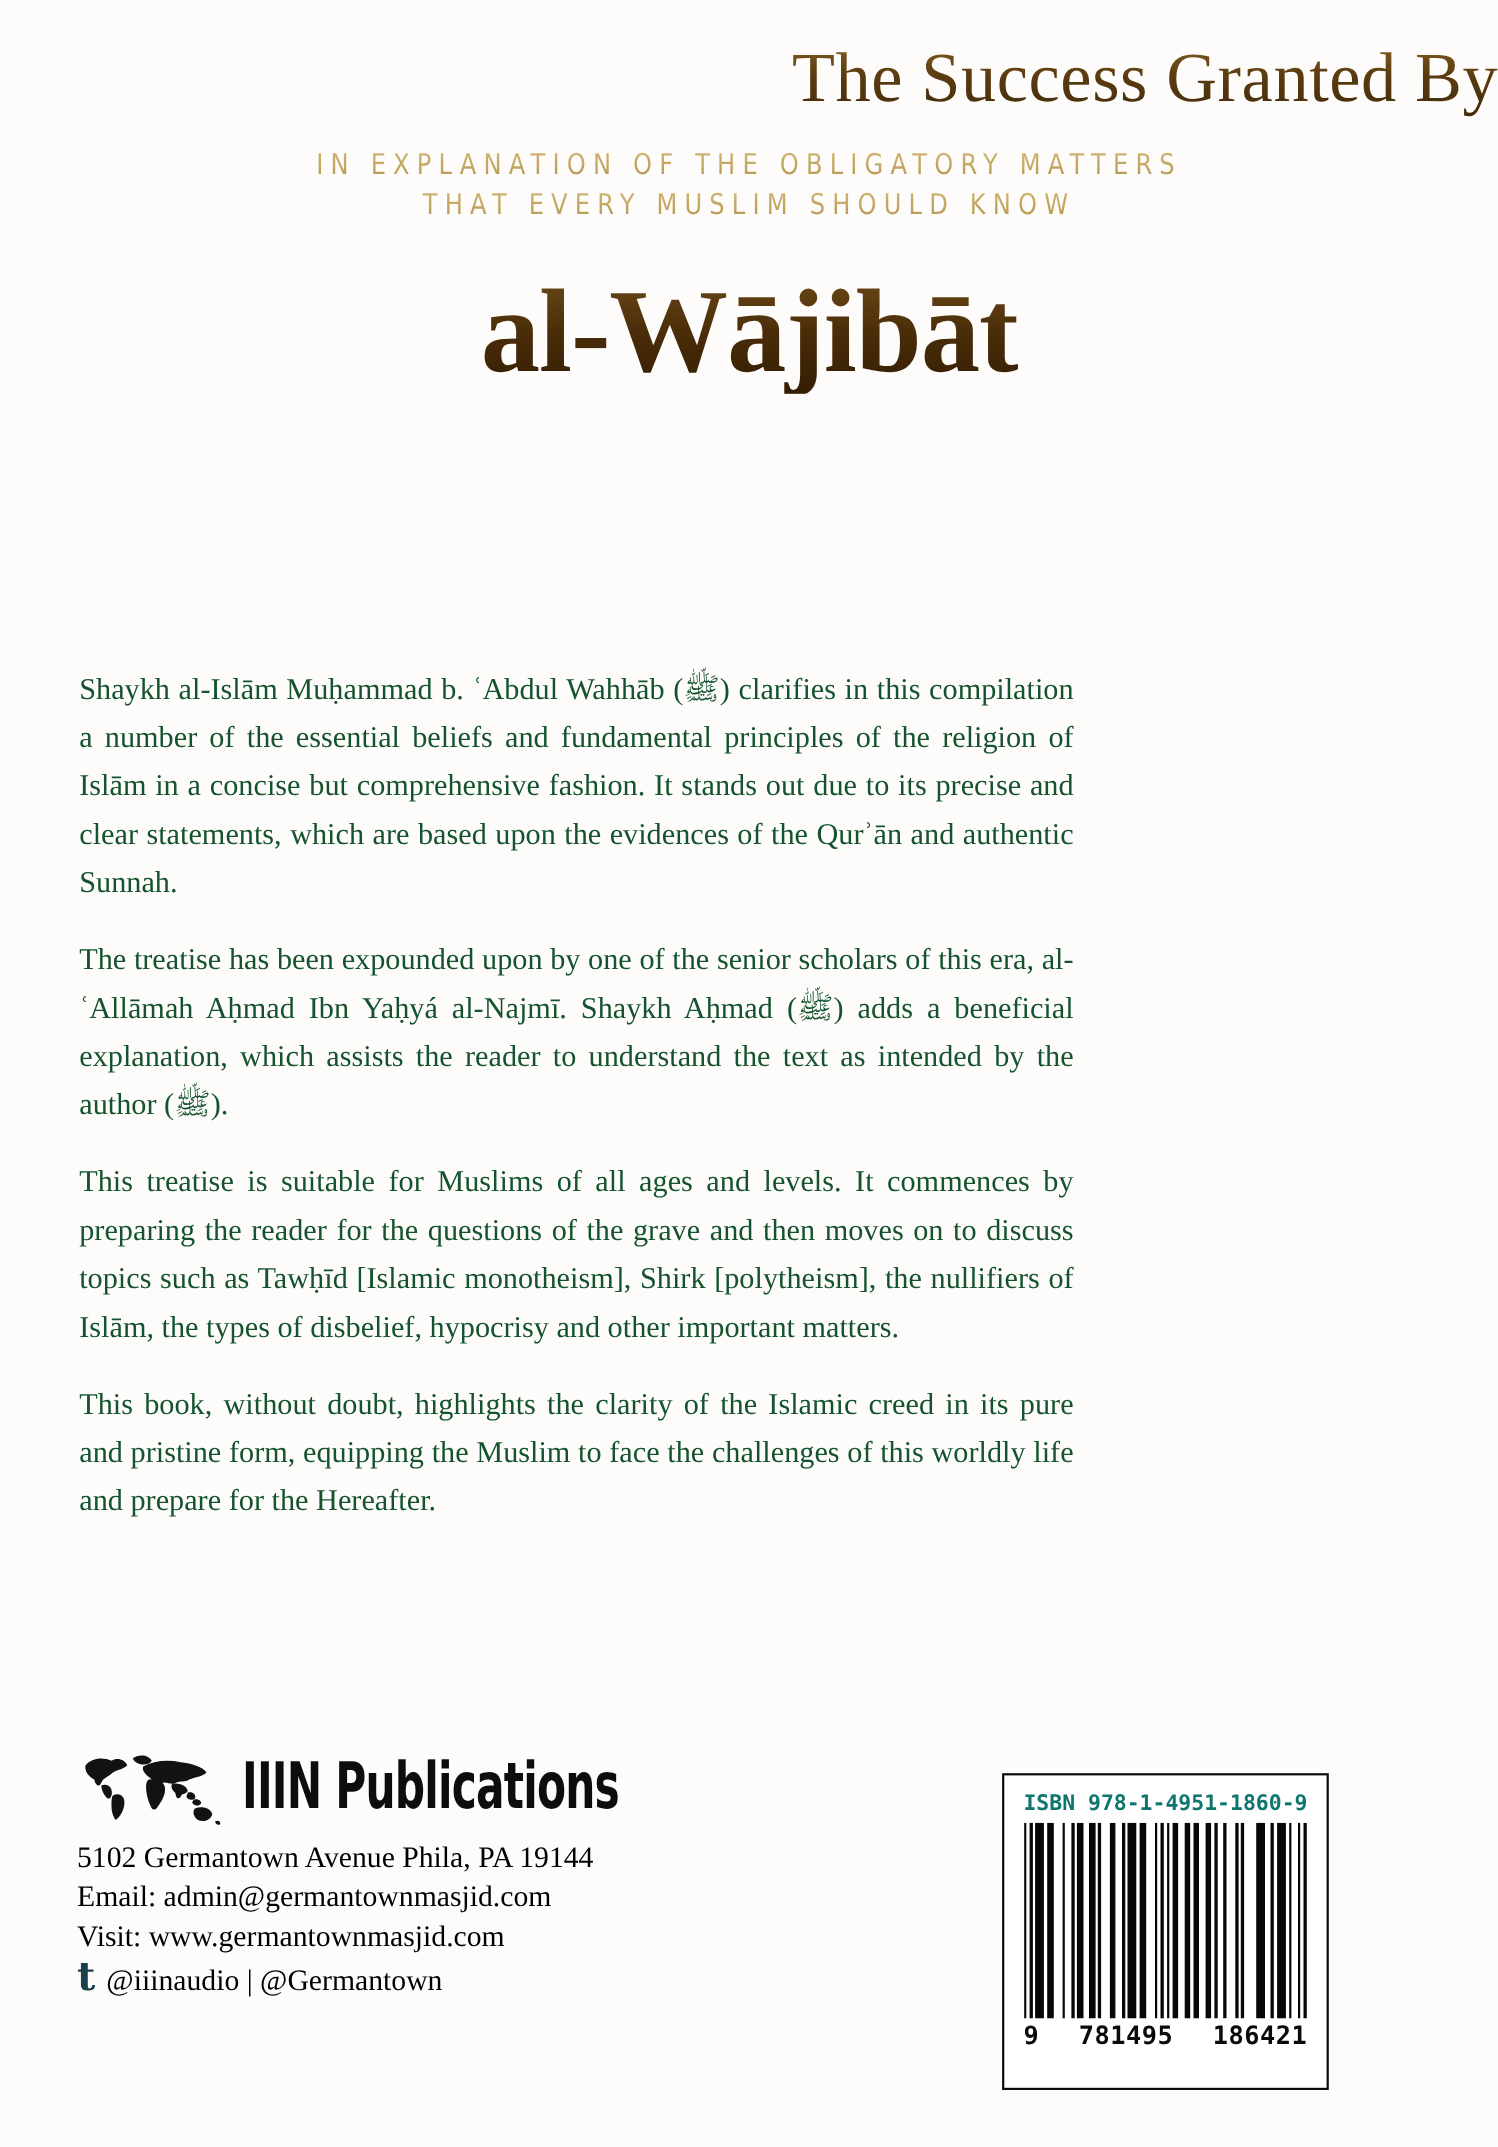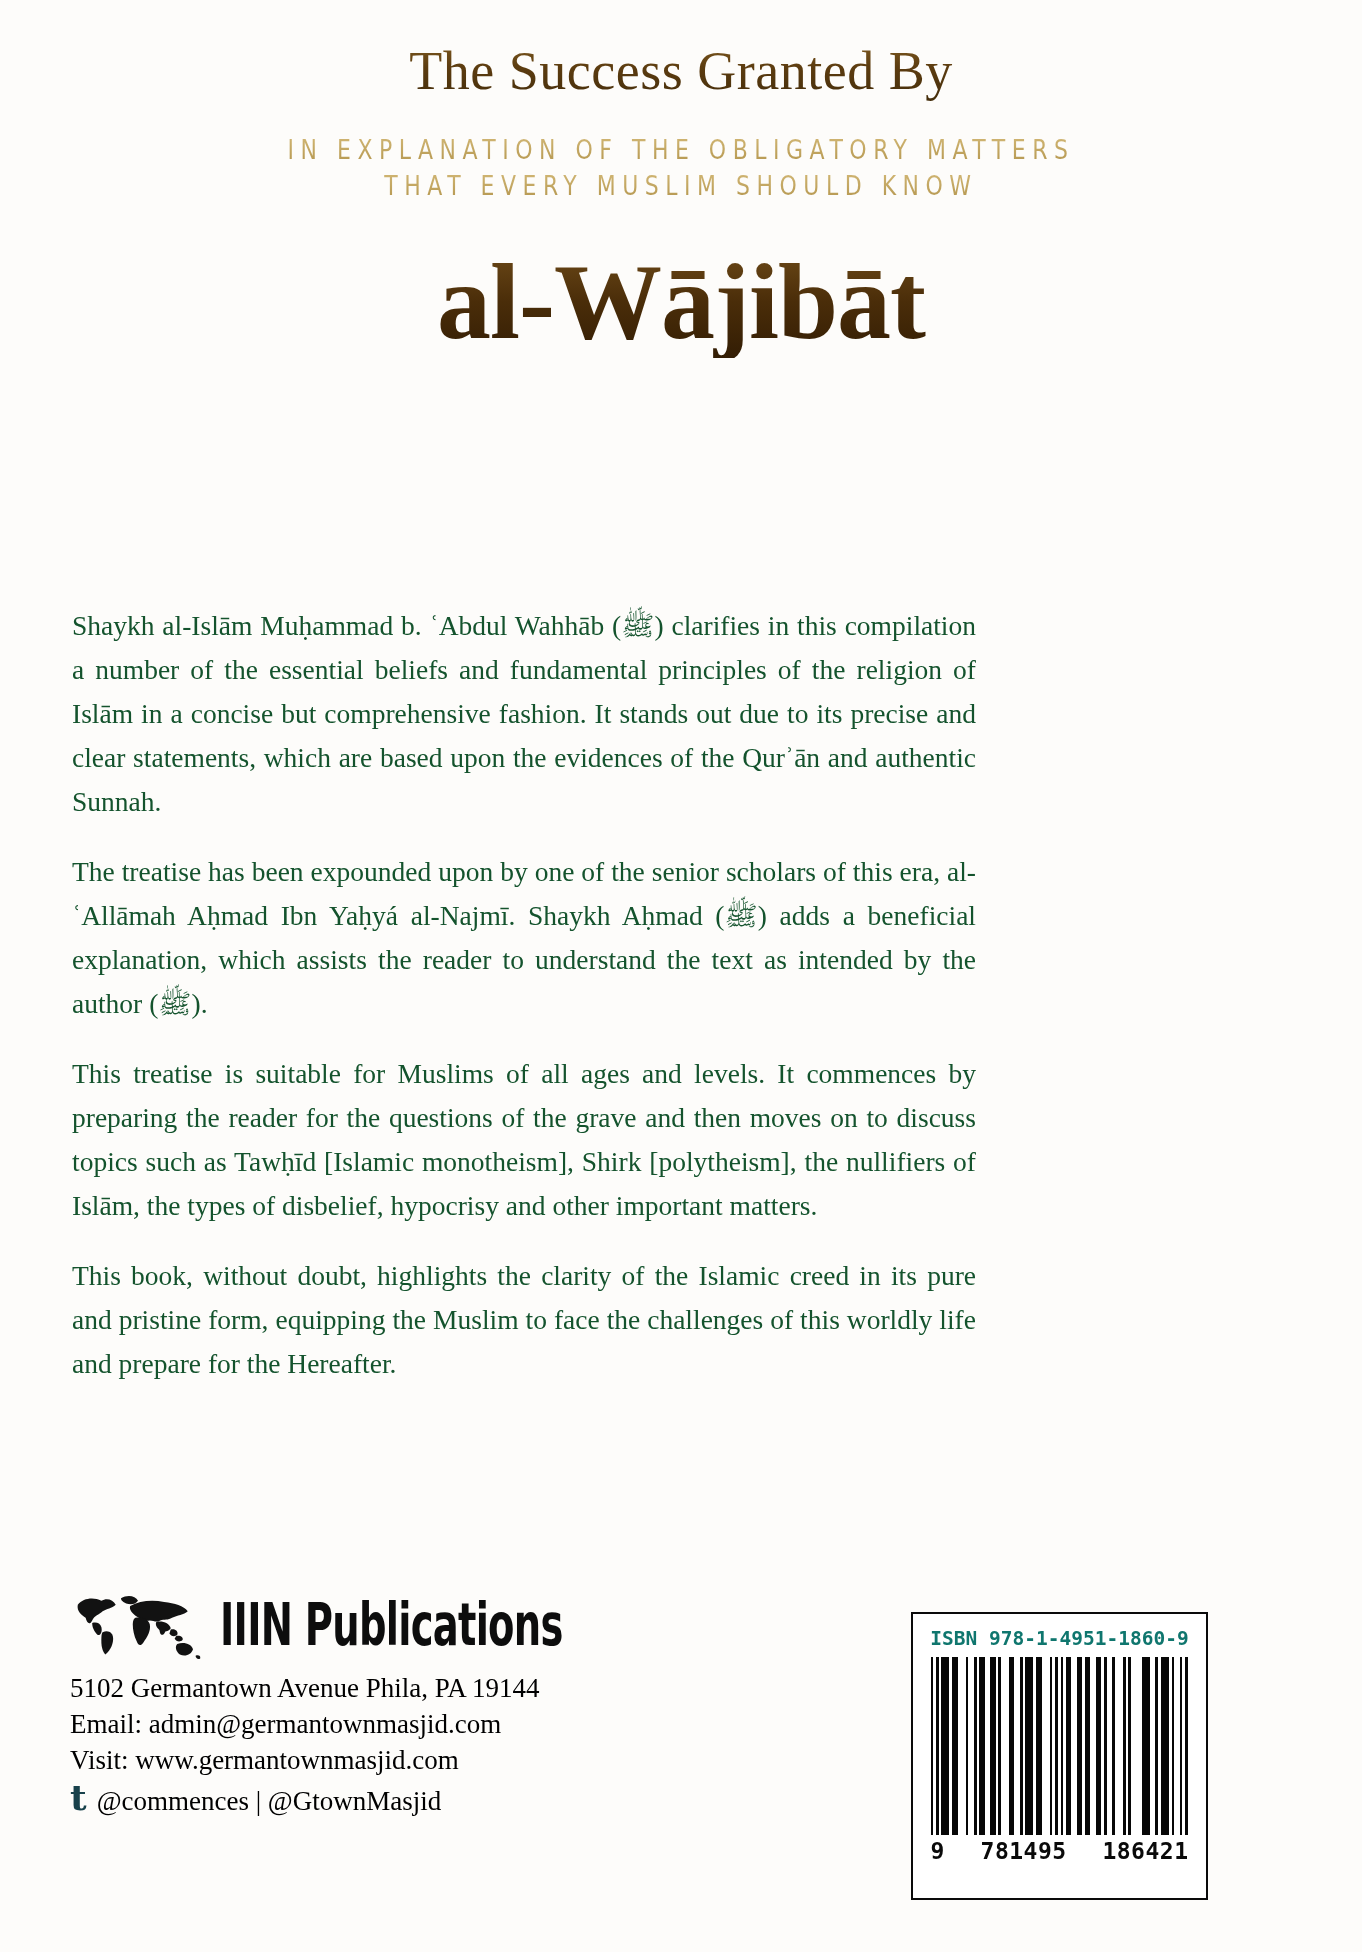--- a/index.html
+++ b/index.html
@@ -25,30 +25,31 @@
   
   .title-block {
     position: absolute;
     top: 34px;
     left: 0;
     width: 100%;
     text-align: center;
   }
   .main-title-line {
     font-family: "Liberation Serif", "DejaVu Serif", serif;
-    font-size: 54px;
+    font-size: 64px;
     line-height: 74px;
     letter-spacing: 0.5px;
     color: #6b4a18;
     background: linear-gradient(180deg, #8a6425 0%, #5c3c10 45%, #3f2a0a 100%);
     -webkit-background-clip: text;
     background-clip: text;
     -webkit-text-fill-color: transparent;
     text-shadow: 0 0 0 rgba(0,0,0,0);
     font-weight: normal;
+    text-align: right;
   }
 
   .subtitle {
     margin-top: 22px;
     font-family: "DejaVu Sans", sans-serif;
     font-size: 22px;
     line-height: 36px;
     letter-spacing: 6.5px;
     font-weight: normal;
     color: #c6a860;
@@ -238,21 +239,21 @@
       </svg>
       <div class="pub-name">IIIN Publications</div>
     </div>
 
     <div class="contact-block">
       <div class="contact-line">5102 Germantown Avenue Phila, PA 19144</div>
       <div class="contact-line">Email: admin@germantownmasjid.com</div>
       <div class="contact-line">Visit: www.germantownmasjid.com</div>
       <div class="social-line">
         <span class="tumblr-icon">t</span>
-        <span class="contact-line">@commences | @GtownMasjid</span>
+        <span class="contact-line">@iiinaudio | @Germantown</span>
       </div>
     </div>
   </div>
 
   <div class="isbn-box">
     <div class="isbn-text">ISBN 978-1-4951-1860-9</div>
     <div class="barcode" id="barcode">
         <div class="bar" style="flex: 0 0 2.71579px;"></div>
         <div class="space" style="flex: 0 0 2.71579px;"></div>
         <div class="bar" style="flex: 0 0 2.71579px;"></div>

